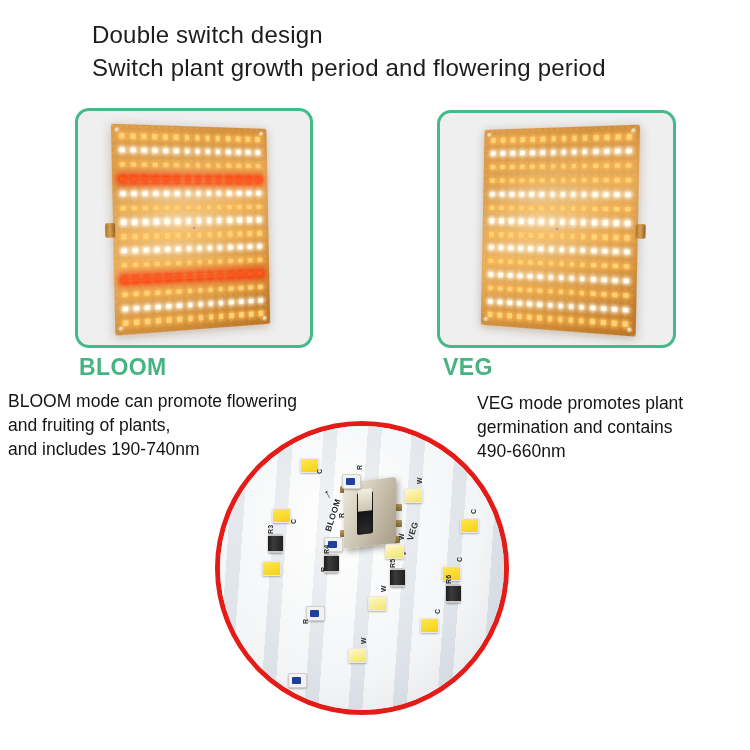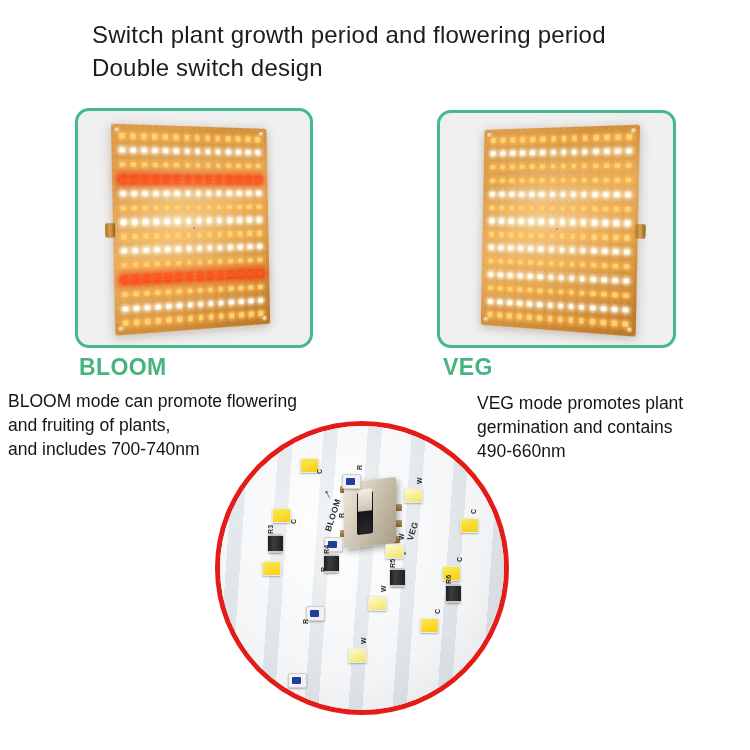--- a/index.html
+++ b/index.html
@@ -305,22 +305,22 @@
     position: absolute;
     font-size: 13px;
     color: #2b2b2b;
     line-height: 1;
   }
 </style>
 </head>
 <body>
 
 <div class="heading-block">
+  <div class="heading-line">Double switch design</div>
   <div class="heading-line">Switch plant growth period and flowering period</div>
-  <div class="heading-line">Double switch design</div>
 </div>
 
 <div class="panel-frame" id="frame-bloom">
   <div class="board-wrap">
     <div class="board" id="board-bloom">
       <span class="screw tl"></span>
       <span class="screw tr"></span>
       <span class="screw bl"></span>
       <span class="screw br"></span>
       <span class="connector left"></span>
@@ -792,21 +792,21 @@
         </div>
     </div>
   </div>
 </div>
 
 <div class="mode-label" id="label-bloom">BLOOM</div>
 <div class="mode-label" id="label-veg">VEG</div>
 
 <div class="desc" id="desc-bloom">BLOOM mode can promote flowering
 and fruiting of plants,
-and includes 700-740nm</div>
+and includes 190-740nm</div>
 <div class="desc" id="desc-veg">VEG mode promotes plant
 germination and contains
 490-660nm</div>
 
 <div id="zoom-circle">
   <div class="pcb-stripes"></div>
   <div class="pcb-shade"></div>
 
   <div id="rocker-switch">
     <span class="sw-pin" style="left:2px; top:6px;"></span>

